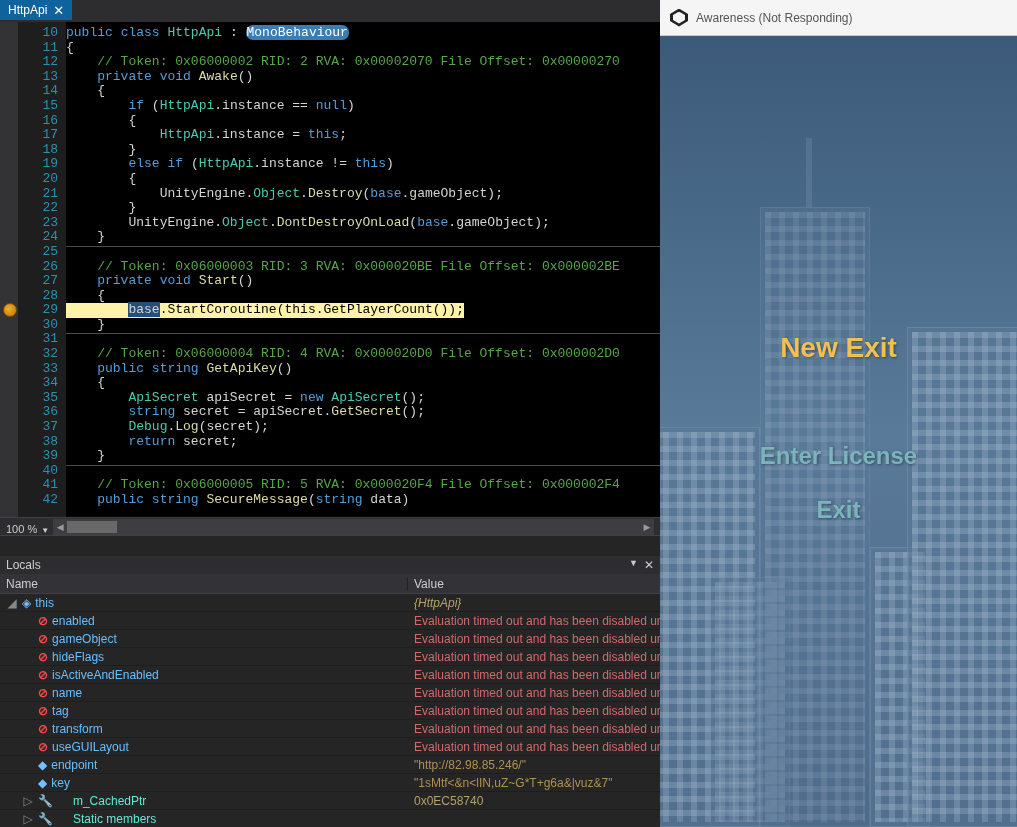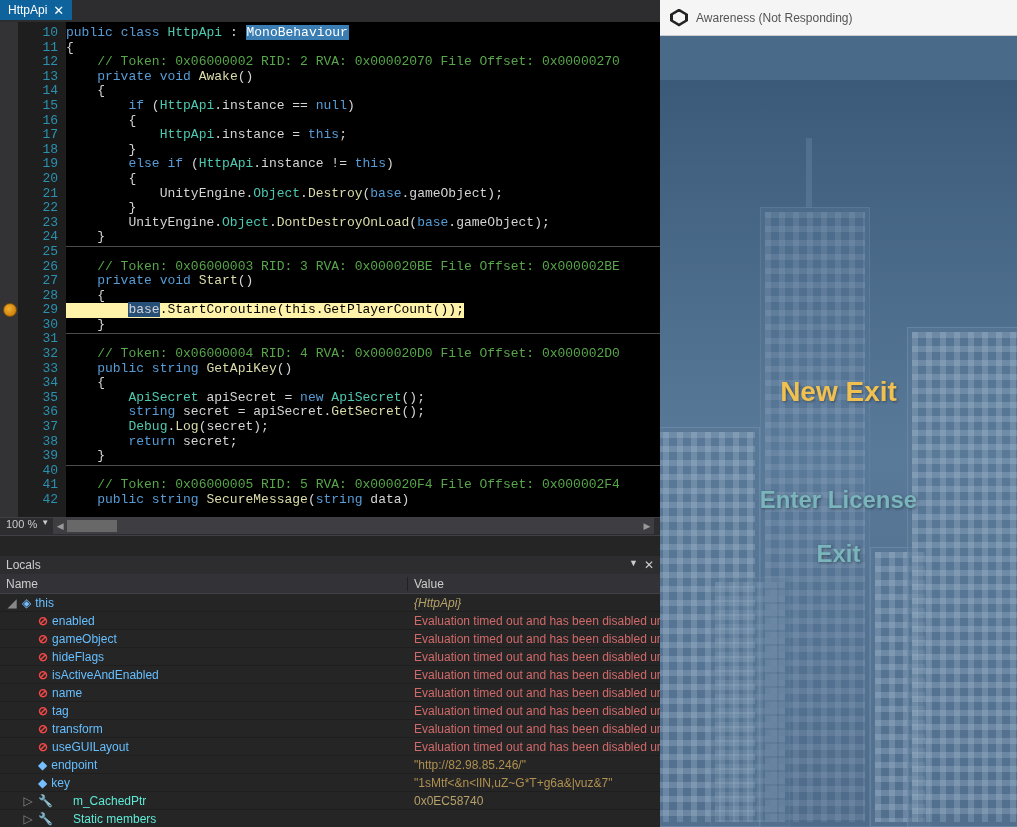--- a/index.html
+++ b/index.html
@@ -79,33 +79,33 @@
   line-height: 14.6px;
   white-space: pre;
   overflow: hidden;
 }
 .code .line { height: 14.6px; }
 .kw { color: #569cd6; }
 .type { color: #4ec9b0; }
 .method { color: #dcdcaa; }
 .comment { color: #57a64a; }
 .ident { color: #d4d4d4; }
-.mono-hl { background: #3a7db2; color:#fff; padding:0 1px;}
+.mono-hl { background: #3a7db2; color:#fff; padding:0 1px;border-radius:7px;}
 .base-hl { background: #264f78; color:#d4d4d4;}
 .exec-line { background: #fef3a8; color:#000; display:inline-block;}
 .exec-line .ident, .exec-line .method, .exec-line .kw { color:#000;}
 .sep-line { border-top: 1px solid #4b4b4b; position:relative; top:1px;}
 .zoom-bar {
   height: 18px;
   background: #2d2d30;
   color: #ccc;
   font-family: 'Segoe UI', sans-serif;
   font-size: 11px;
   display: flex;
-  align-items: flex-start;
+  align-items: flex-end;
   padding: 0 6px;
   border-top: 1px solid #3f3f46;
   gap:4px;
 }
 .scrollbar-h {
   height: 16px;
   background: #3e3e42;
   position: relative;
 }
 .scroll-thumb-h {
@@ -173,21 +173,20 @@
 .indent1 { padding-left: 22px;}
 .indent0 { padding-left: 6px;}
 
 .right-pane {
   flex: 1;
   height: 100%;
   display: flex;
   flex-direction: column;
   background: #4a6a8a;
   position: relative;
-  gap: 44px;
 }
 .unity-bar {
   height: 36px;
   background: #f5f5f5;
   display: flex;
   align-items: center;
   padding: 0 10px;
   gap: 8px;
   font-family: 'Segoe UI', sans-serif;
   color: #555;

